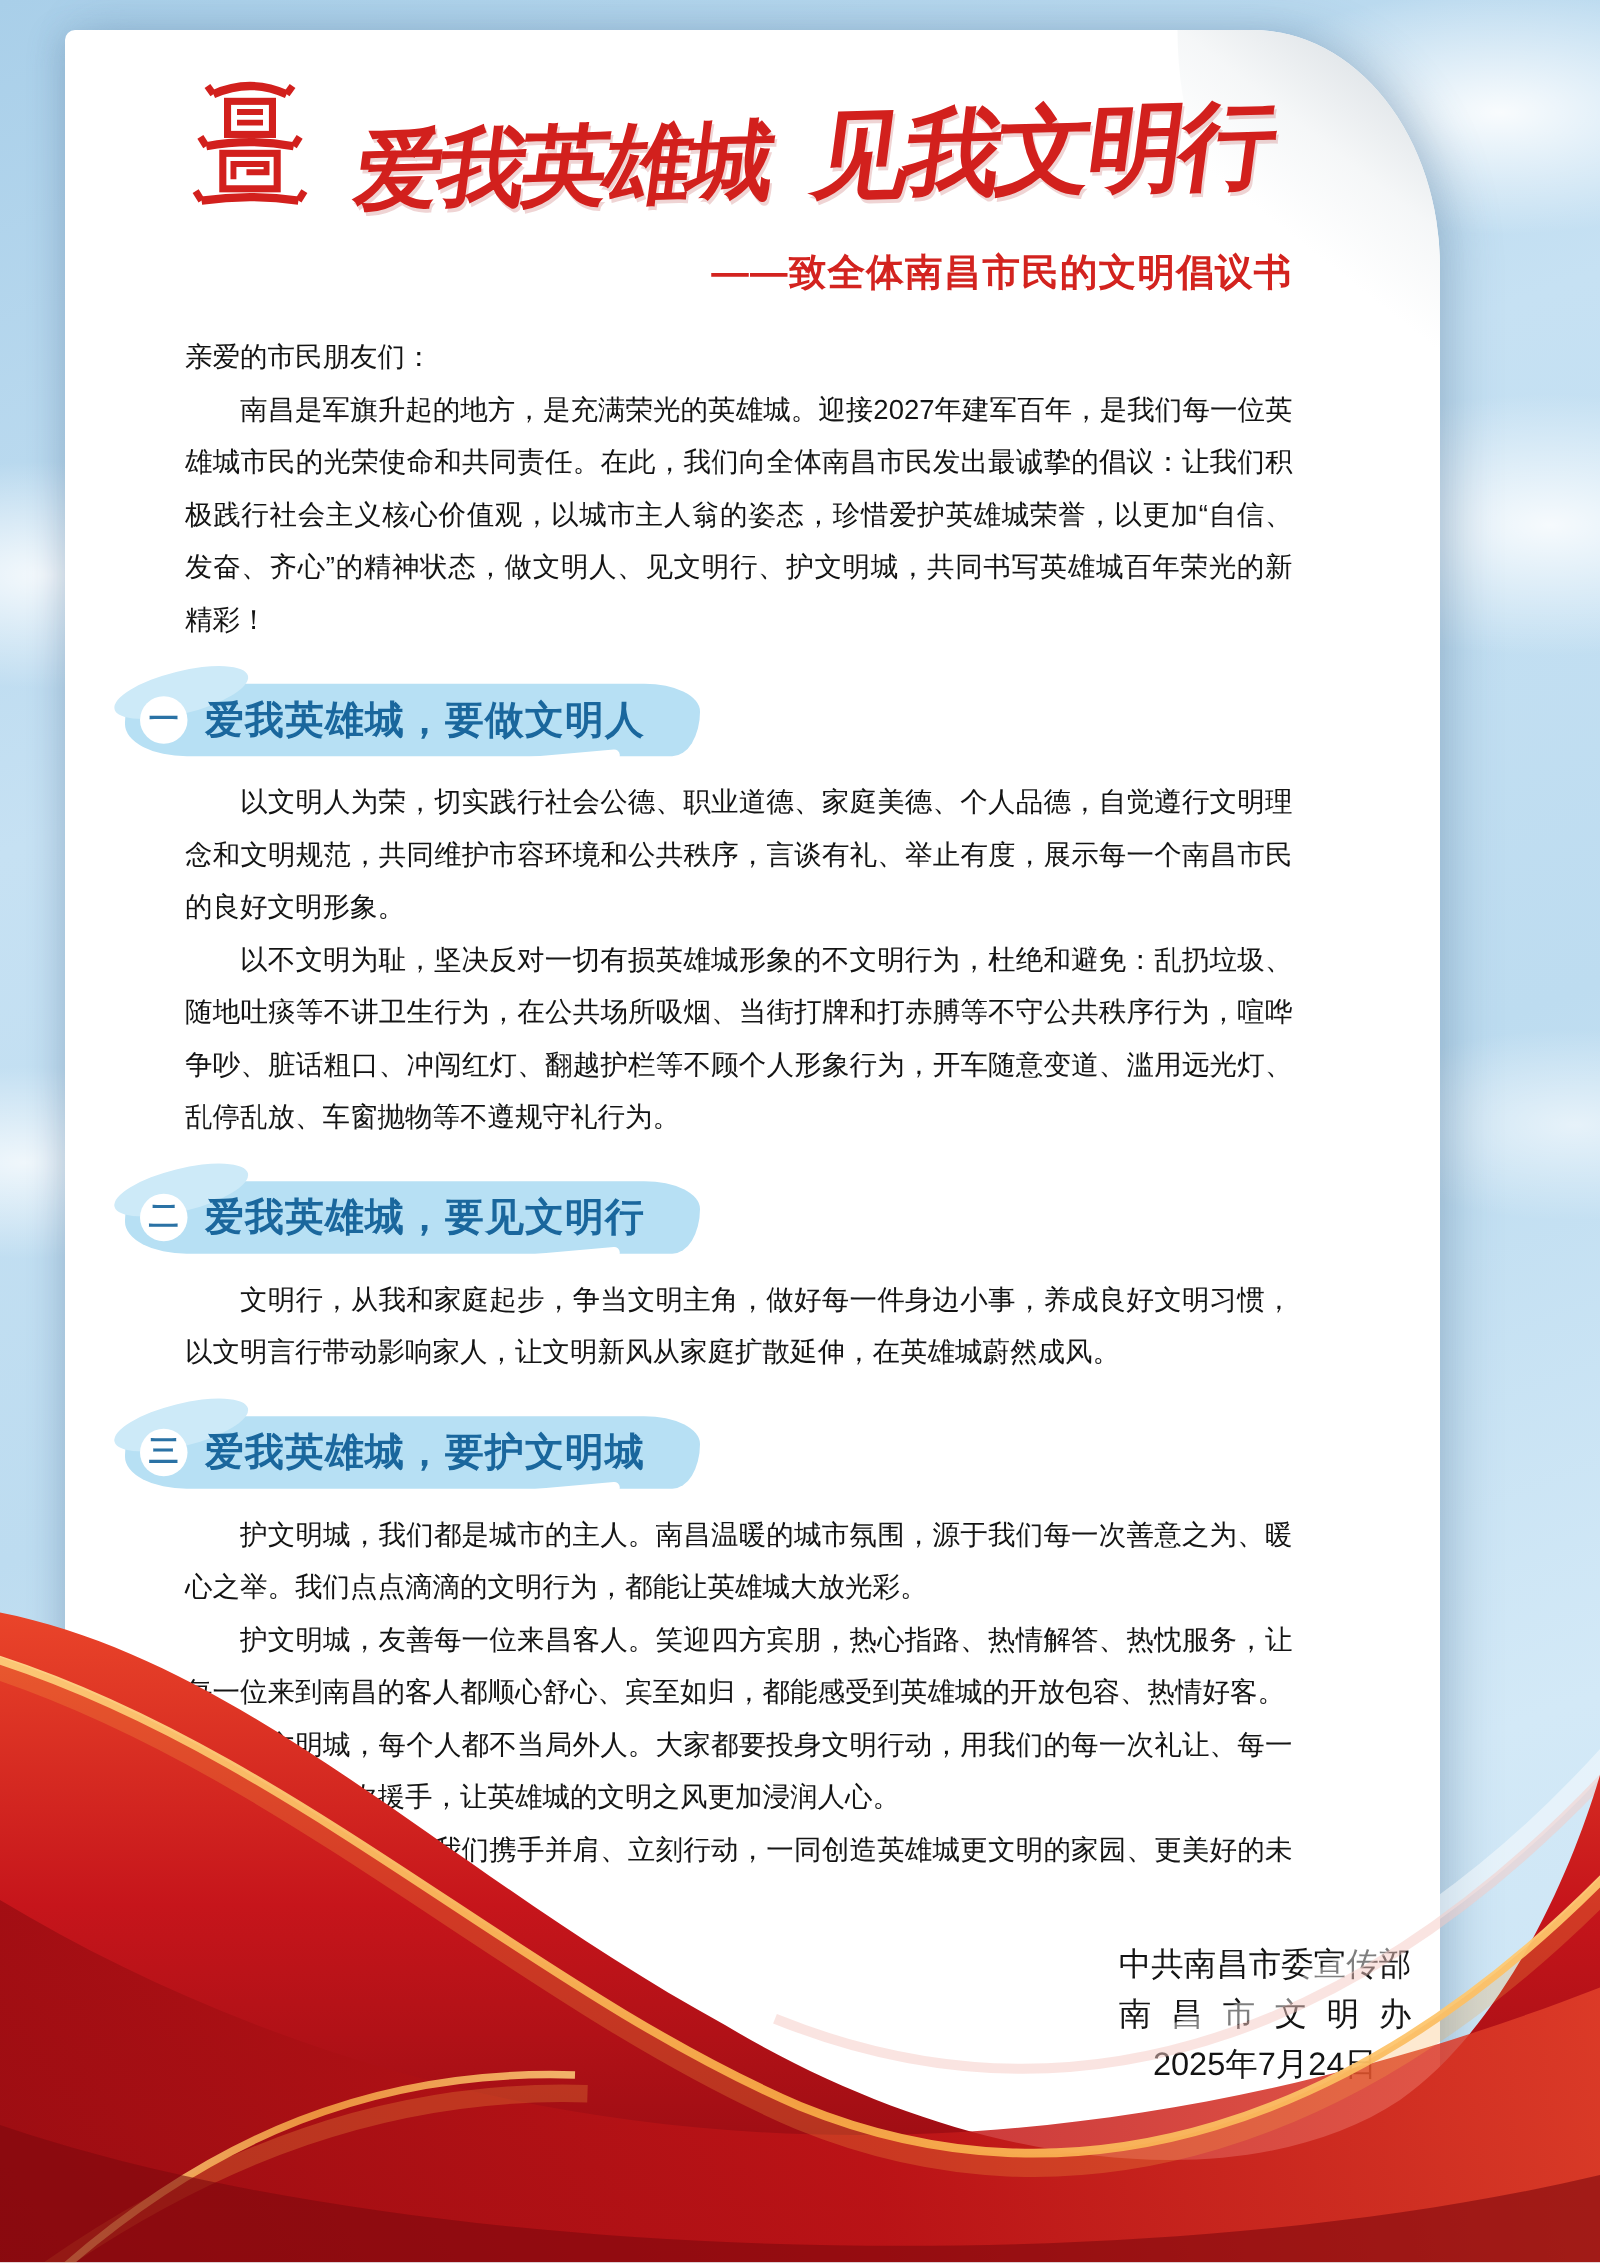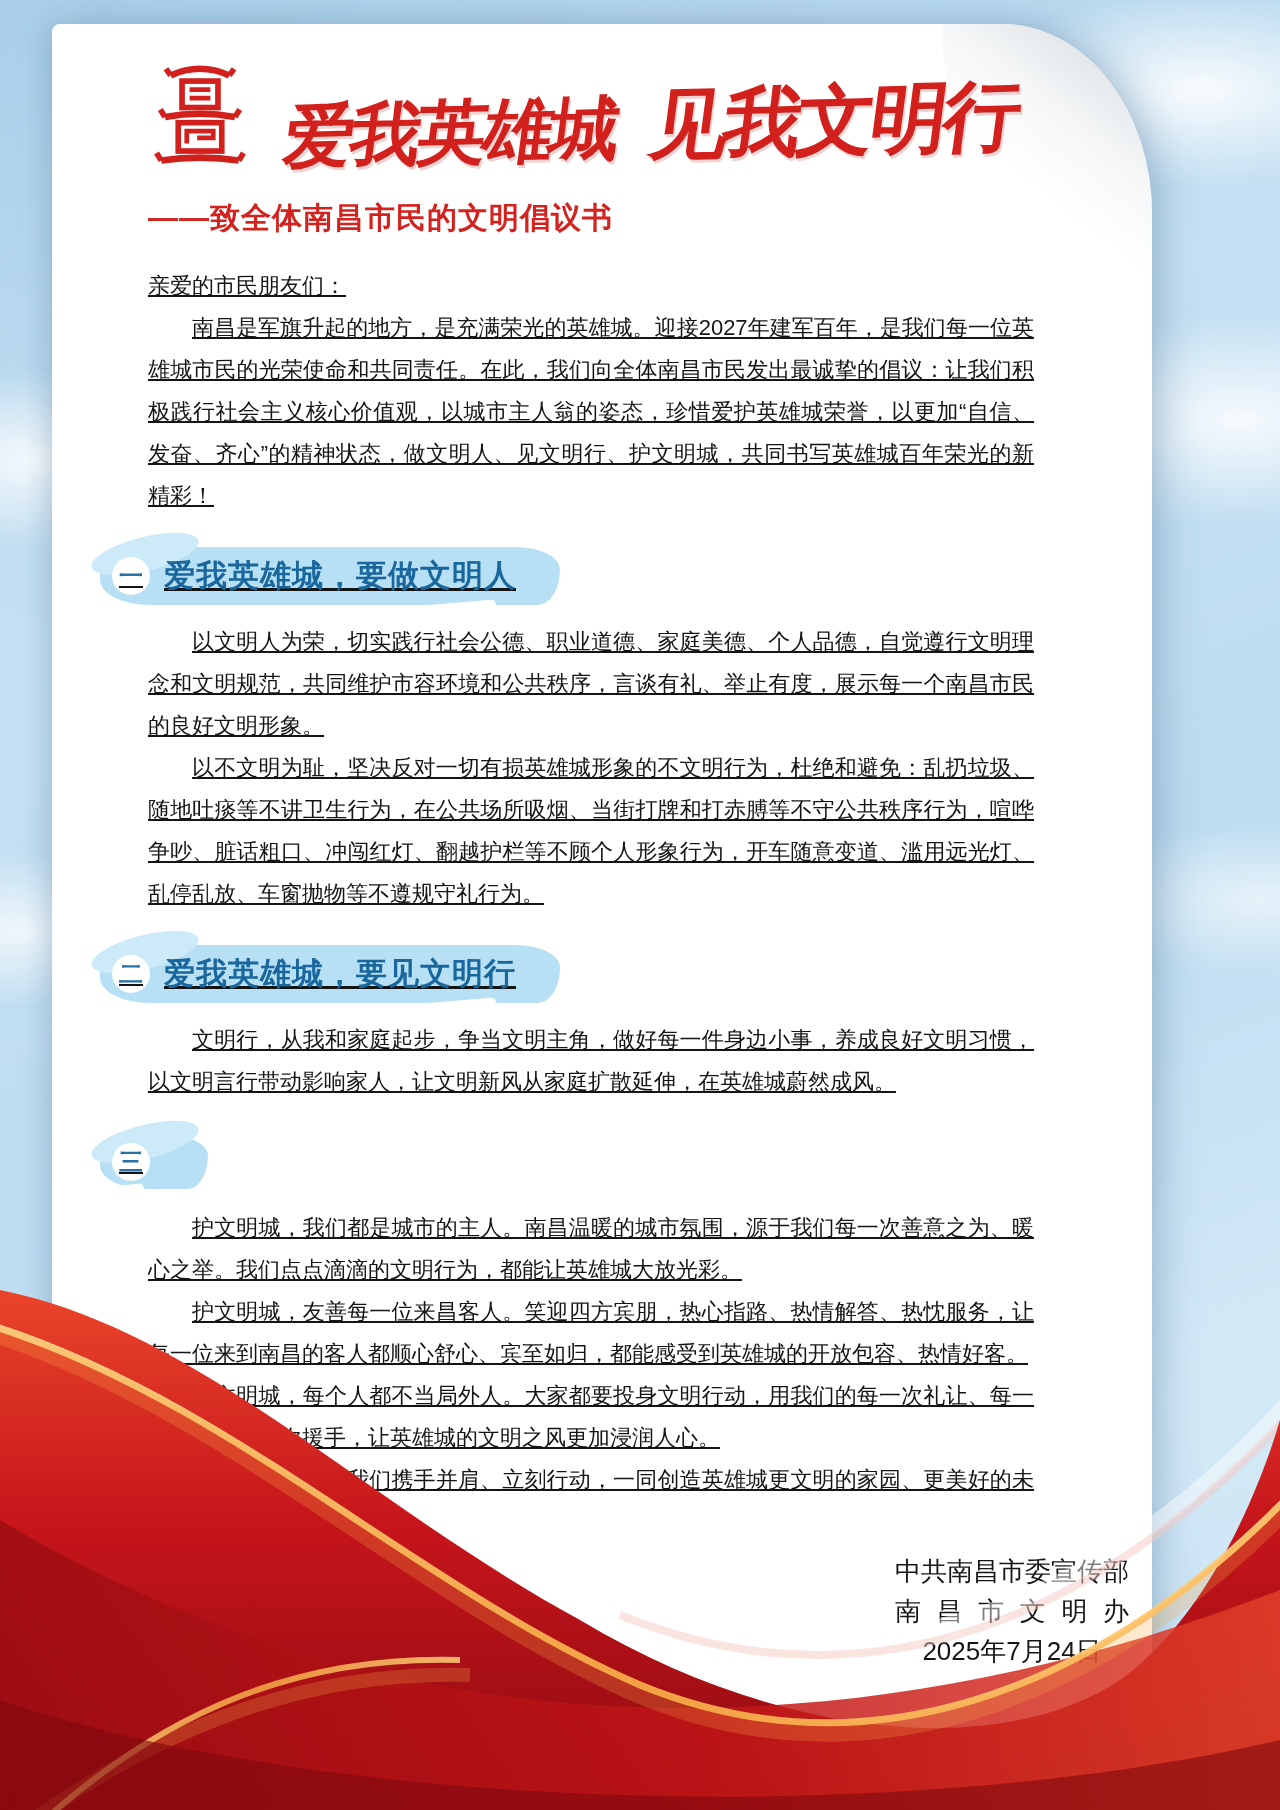--- a/index.html
+++ b/index.html
@@ -37,25 +37,25 @@
   .main-title{
     margin-top:26px;
     transform:skewX(-9deg) rotate(-1.5deg);
     transform-origin:left bottom;
     color:#d2201d;font-weight:900;white-space:nowrap;
     text-shadow:2px 3px 0 rgba(165,18,14,.18);
   }
   .title-part1{font-size:70px;letter-spacing:-4px;}
   .title-part2{font-size:77px;letter-spacing:-4px;margin-left:30px;}
   .subtitle{
-    margin-top:10px;text-align:left;
+    margin-top:10px;text-align:right;
     color:#d3231f;font-size:30px;font-weight:700;letter-spacing:1px;
   }
   
-  .body-text{margin-top:26px;font-size:22px;line-height:42px;color:#141414;text-align:justify;text-decoration:underline;}
+  .body-text{margin-top:26px;font-size:22px;line-height:42px;color:#141414;text-align:justify;}
   .salutation{margin:0;}
   .para{margin:0;text-indent:2em;}
   
   .sec-header{margin:30px 0 16px -48px;height:58px;display:flex;align-items:center;}
   .bubble{
     position:relative;z-index:0;display:inline-flex;align-items:center;
     background:#b7e0f4;padding:8px 44px 8px 12px;
     border-radius:22px 52px 26px 58px / 36px 26px 42px 30px;
   }
   .bubble::before{
@@ -142,20 +142,21 @@
           <div class="bubble">
             <span class="num-circle">二</span>
             <span class="sec-title">爱我英雄城，要见文明行</span>
           </div>
         </div>
         <p class="para">文明行，从我和家庭起步，争当文明主角，做好每一件身边小事，养成良好文明习惯，以文明言行带动影响家人，让文明新风从家庭扩散延伸，在英雄城蔚然成风。</p>
 
         <div class="sec-header">
           <div class="bubble">
             <span class="num-circle">三</span>
+            <span class="sec-title">爱我英雄城，要护文明城</span>
           </div>
         </div>
         <p class="para">护文明城，我们都是城市的主人。南昌温暖的城市氛围，源于我们每一次善意之为、暖心之举。我们点点滴滴的文明行为，都能让英雄城大放光彩。</p>
         <p class="para">护文明城，友善每一位来昌客人。笑迎四方宾朋，热心指路、热情解答、热忱服务，让每一位来到南昌的客人都顺心舒心、宾至如归，都能感受到英雄城的开放包容、热情好客。</p>
         <p class="para">护文明城，每个人都不当局外人。大家都要投身文明行动，用我们的每一次礼让、每一次微笑、每一次援手，让英雄城的文明之风更加浸润人心。</p>
         <p class="para">市民朋友们，让我们携手并肩、立刻行动，一同创造英雄城更文明的家园、更美好的未来！</p>
       </div>
 
       <div class="signature">
         <div class="sig-inner">

